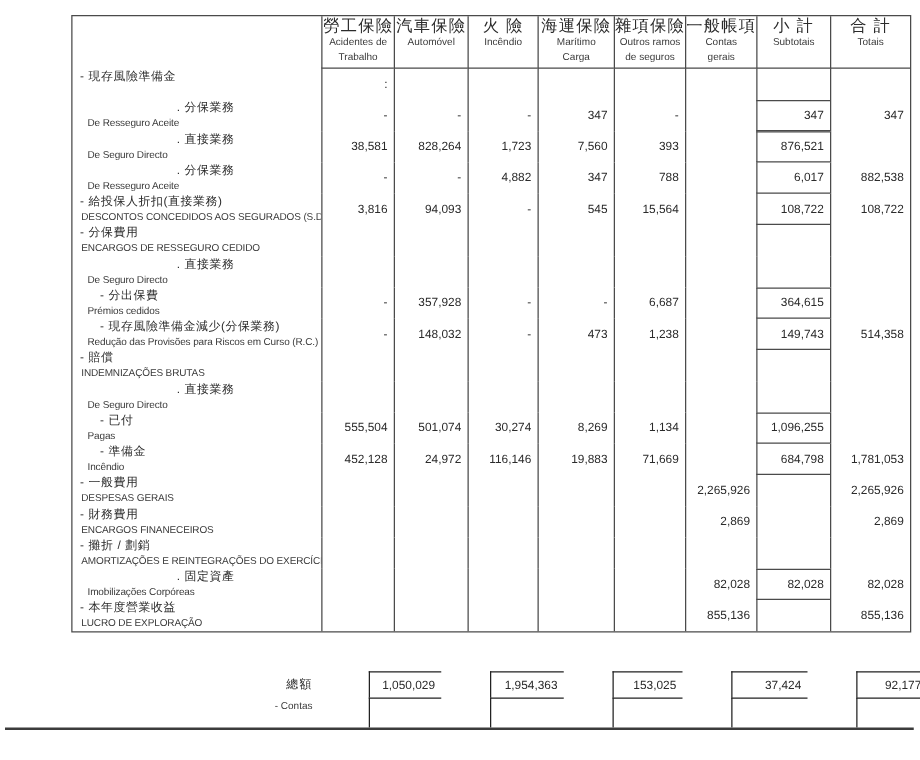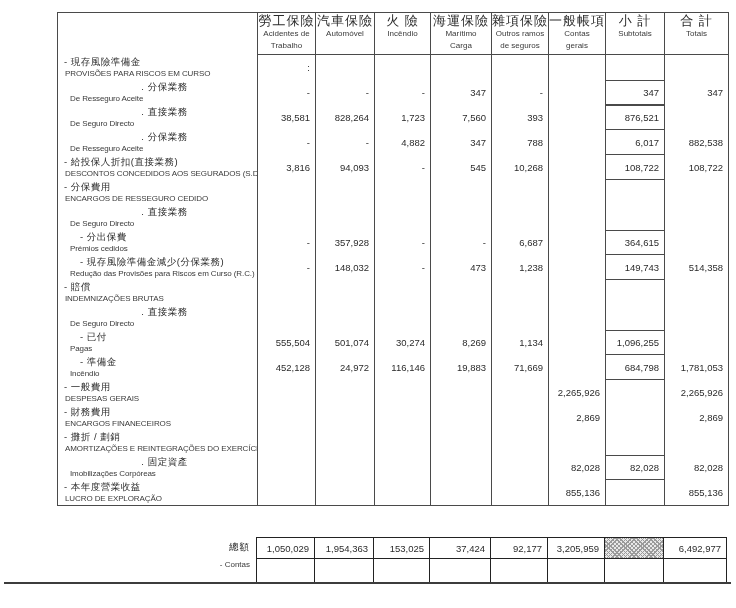--- a/index.html
+++ b/index.html
@@ -38,21 +38,21 @@
   .pi1{padding-left:12px;}
   .vcell{
     border-left:1px solid var(--bc);box-sizing:border-box;
     display:flex;align-items:center;justify-content:flex-end;
     padding-right:5px;font-size:9.5px;overflow:hidden;
   }
   .sub{border-bottom:1px solid var(--bc);}
   .sub-top{border-top:1px solid var(--bc);}
   
   .totals-band{position:absolute;left:57px;top:537px;width:672px;}
-  .totrow{box-sizing:border-box;}
+  .totrow{box-sizing:border-box;gap:39px;}
   .trow1{height:21px;}
   .trow2{height:24px;}
   .tlabel{
     display:flex;align-items:center;justify-content:flex-end;
     padding-right:6px;box-sizing:border-box;
   }
   .tlabel.zhl{font-size:9.5px;letter-spacing:1px;}
   .tlabel.ptl{font-size:8px;color:#3a3a3a;align-items:flex-start;padding-top:2px;}
   .tcell{
     border-left:1px solid var(--bc2);border-top:1px solid var(--bc2);
@@ -113,21 +113,20 @@
         <div class="hcell">
           <div class="hzh">合 計</div>
           <div class="hpt">Totais</div>
         </div>
       </div>
     <div>
 
     <div class="trow grid">
           <div class="lcell">
             <div class="zh zi0">- 現存風險準備金</div>
-            <div class="pt pi0">PROVISÕES PARA RISCOS EM CURSO</div>
           </div>
           <div class="vcell">:</div>
           <div class="vcell"></div>
           <div class="vcell"></div>
           <div class="vcell"></div>
           <div class="vcell"></div>
           <div class="vcell"></div>
           <div class="vcell"></div>
           <div class="vcell"></div>
         </div>
@@ -175,21 +174,21 @@
         </div>
         <div class="trow grid">
           <div class="lcell">
             <div class="zh zi0">- 給投保人折扣(直接業務)</div>
             <div class="pt pi0">DESCONTOS CONCEDIDOS AOS SEGURADOS (S.D.)</div>
           </div>
           <div class="vcell">3,816</div>
           <div class="vcell">94,093</div>
           <div class="vcell">-</div>
           <div class="vcell">545</div>
-          <div class="vcell">10,268</div>
+          <div class="vcell">15,564</div>
           <div class="vcell"></div>
           <div class="vcell sub">108,722</div>
           <div class="vcell">108,722</div>
         </div>
         <div class="trow grid">
           <div class="lcell">
             <div class="zh zi0">- 分保費用</div>
             <div class="pt pi0">ENCARGOS DE RESSEGURO CEDIDO</div>
           </div>
           <div class="vcell"></div>

